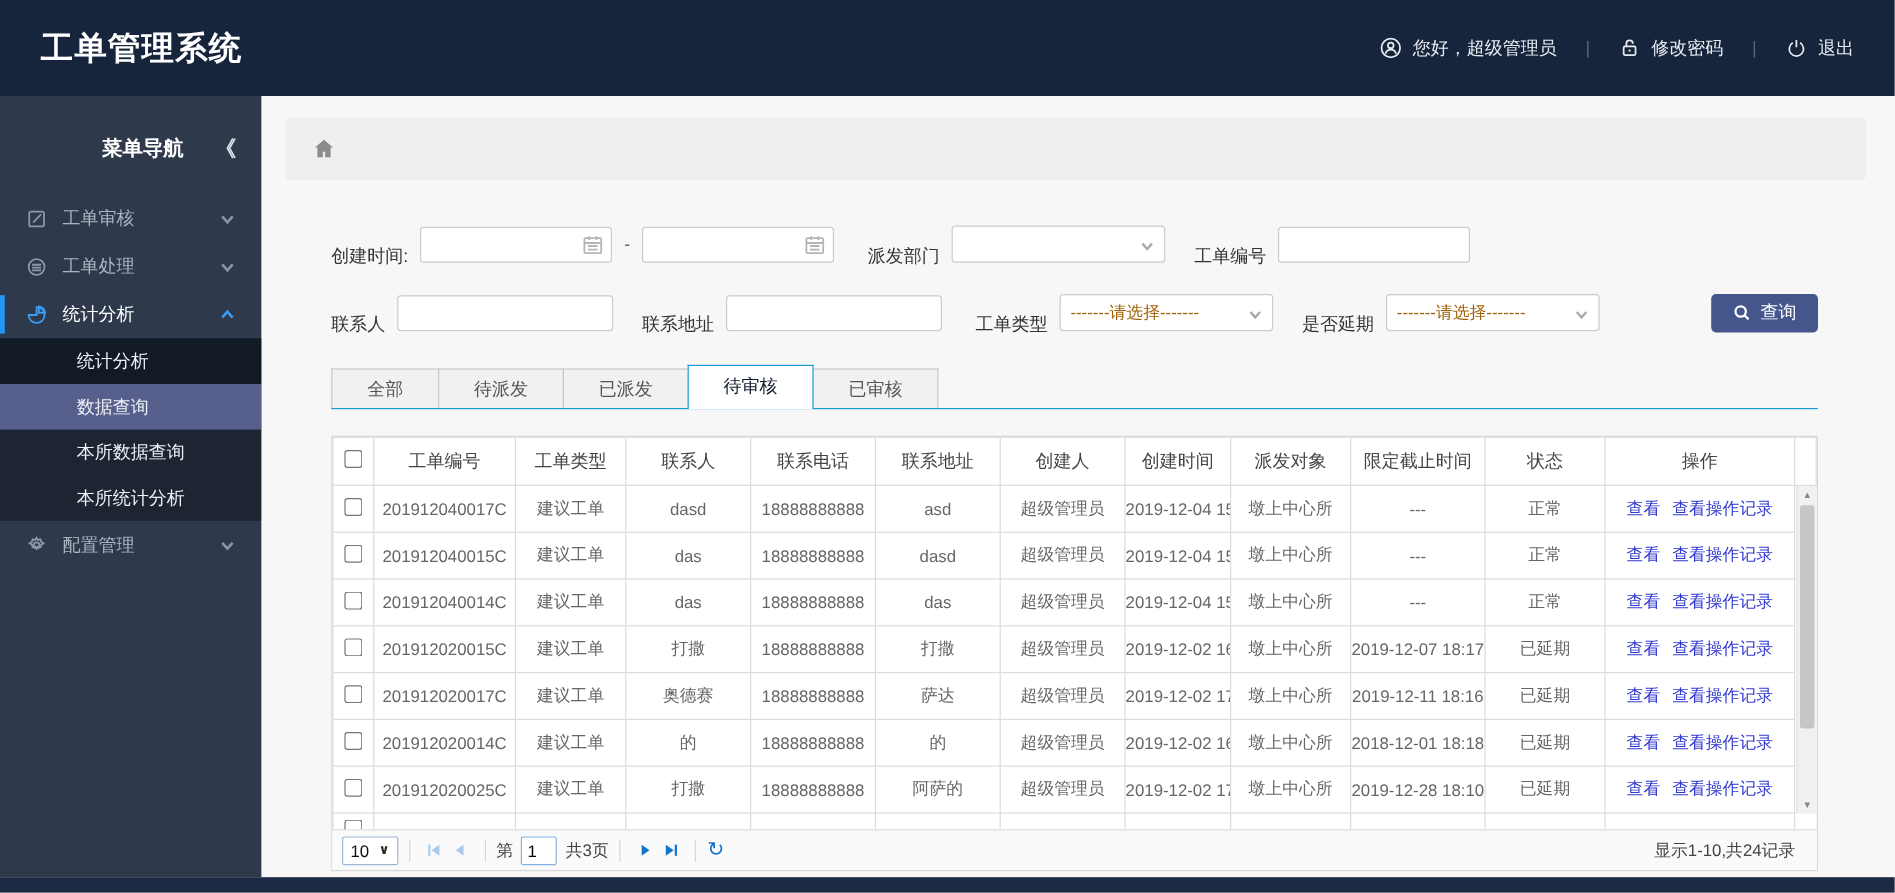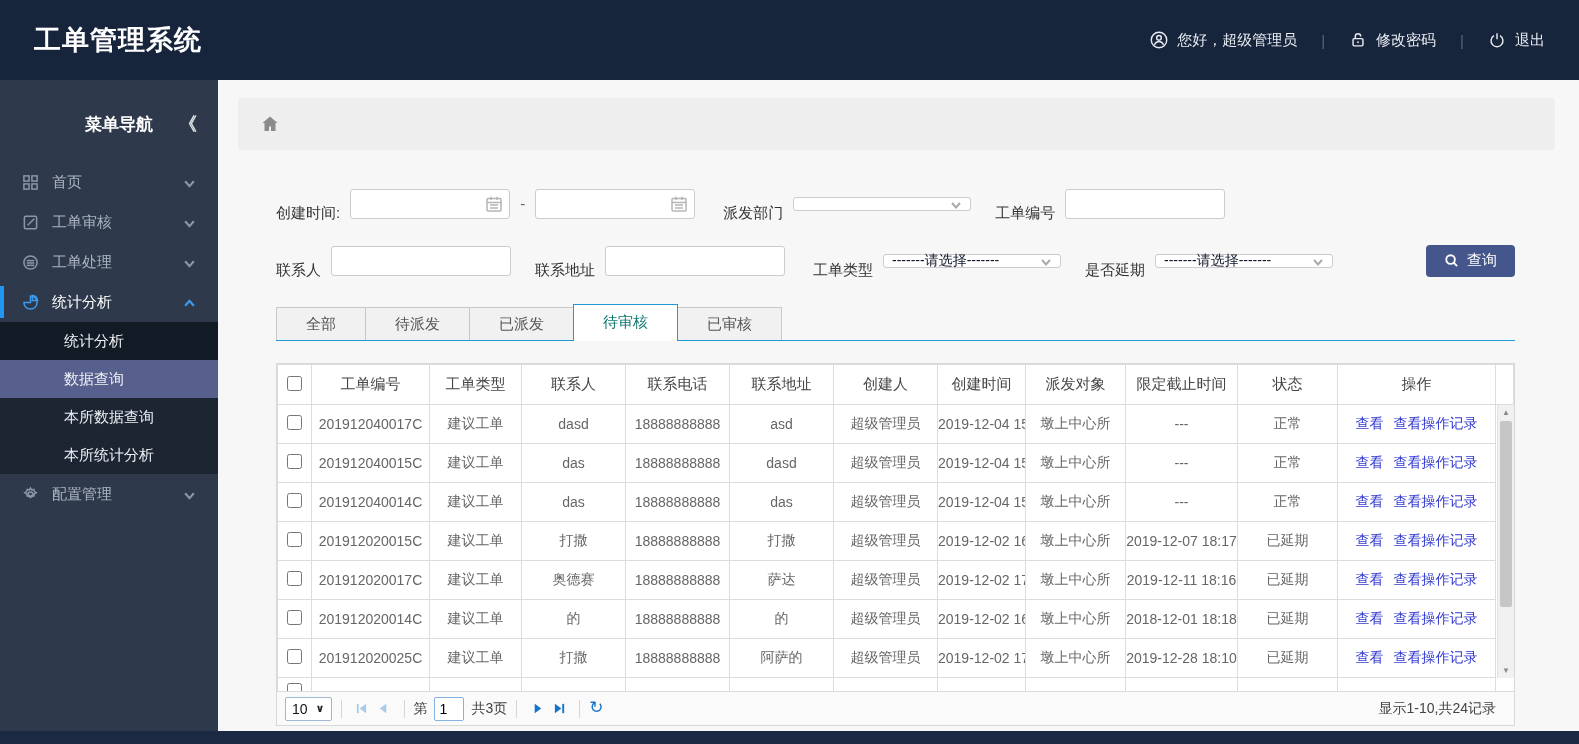--- a/index.html
+++ b/index.html
@@ -15,21 +15,21 @@
   .header-item { display:flex; align-items:center; gap:9px; cursor:pointer; }
   .header-sep { color:#55657f; font-size:15px; padding:0 6px; }
   .hicon { width:18px; height:18px; display:inline-block; }
   .hicon svg { width:100%; height:100%; stroke:#e8ecf2; fill:none; stroke-width:1.6; }
 
   
   .body-wrap { flex:1 1 auto; display:flex; min-height:0; }
 
   
   .sidebar { width:218px; background:#2e3a4c; color:#aab4c2; flex:0 0 auto; overflow:hidden; }
-  .sidebar-head { display:flex; align-items:center; justify-content:flex-end;
+  .sidebar-head { display:flex; align-items:flex-start; justify-content:flex-end;
     padding:32px 24px 26px 0; gap:26px; }
   .sidebar-title { color:#fff; font-weight:bold; font-size:17px; }
   .collapse-icon { color:#dfe4ea; font-size:18px; font-weight:bold; letter-spacing:-3px; cursor:pointer; }
   .menu-item { height:40px; display:flex; align-items:center; padding:0 22px 0 22px;
     font-size:15px; cursor:pointer; position:relative; }
   .menu-item .mi-icon { width:17px; height:17px; margin-right:13px; flex:0 0 auto; }
   .menu-item .mi-icon svg { width:100%; height:100%; stroke:#8b96a8; fill:none; stroke-width:1.6; }
   .menu-item .mi-label { flex:1 1 auto; }
   .menu-item .mi-chevron { width:13px; height:13px; }
   .menu-item .mi-chevron svg { width:100%; height:100%; stroke:#8b96a8; fill:none; stroke-width:2; }
@@ -55,37 +55,37 @@
   
   .filter-row { display:flex; align-items:center; margin-bottom:18px; font-size:15px; color:#333; }
   .f-label { margin-right:10px; white-space:nowrap;margin-top:20px; }
   .f-input { height:30px; border:1px solid #ccc; border-radius:3px; background:#fff;
     font-size:14px; padding:0 8px; color:#333; outline:none; }
   .date-box { position:relative; display:inline-flex; align-items:center; }
   .date-box .f-input { width:160px; padding-right:34px; }
   .cal-icon { position:absolute; right:7px; width:18px; height:18px; pointer-events:none; }
   .cal-icon svg { width:100%; height:100%; stroke:#b5b5b5; fill:none; stroke-width:1.5; }
   .dash-sep { margin:0 10px; color:#666; }
-  .sel-box { height:14px; border:1px solid #ccc; border-radius:3px; background:#fff;
+  .sel-box { height:31px; border:1px solid #ccc; border-radius:3px; background:#fff;
     display:inline-flex; align-items:center; justify-content:space-between;
-    padding:0 8px; font-size:14px; color:#0f172a; cursor:pointer; }
+    padding:0 8px; font-size:14px; color:#a16207; cursor:pointer; }
   .sel-box .sel-chevron { width:12px; height:12px; margin-left:6px; }
   .sel-box .sel-chevron svg { width:100%; height:100%; stroke:#aaa; fill:none; stroke-width:2; }
   .gap24 { width:24px; } .gap28 { width:28px; }
   .search-btn { margin-left:auto; background:#44568c; color:#fff; border:none; border-radius:4px;
     height:32px; padding:0 18px; font-size:15px; display:inline-flex; align-items:center;
     gap:8px; cursor:pointer; }
   .search-btn svg { width:15px; height:15px; stroke:#fff; fill:none; stroke-width:2; }
 
   
   .tabs { display:flex; margin-top:24px; border-bottom:1px solid #1d9ad6; align-items:flex-end; }
   .tab { height:33px; padding:0 29px; display:flex; align-items:center; background:#f1f1f1;
     border:1px solid #c9c9c9; border-bottom:none; font-size:15px; color:#555;
     cursor:pointer; margin-right:-1px; position:relative; }
-  .tab.active { background:#fff; border-color:#1d9ad6; color:#0f766e; height:36px; z-index:2;font-family:Liberation Mono, monospace; }
+  .tab.active { background:#fff; border-color:#1d9ad6; color:#0f172a; height:36px; z-index:2;font-family:Liberation Mono, monospace; }
   .tab.active::after { content:""; position:absolute; left:0; right:0; bottom:-1px; height:1px; background:#fff; }
 
   
   .table-wrap { margin-top:22px; position:relative; background:#fff; border:1px solid #d8d8d8; }
   table.grid { width:100%; border-collapse:collapse; table-layout:fixed; }
   table.grid th, table.grid td { border:1px solid #ddd; text-align:center; overflow:hidden;
     white-space:nowrap; font-weight:normal; }
   table.grid th { height:40px; font-size:15px; color:#444; background:#fff; }
   table.grid td { height:39px; font-size:14px; color:#666; }
   table.grid tr.partial td { height:13px; border-bottom:none; }
@@ -164,34 +164,20 @@
 </div>
 
 <div class="body-wrap">
 
   <div class="sidebar">
     <div class="sidebar-head">
       <span class="sidebar-title">菜单导航</span>
       <span class="collapse-icon">《</span>
     </div>
 
-    <div class="menu-item">
-      <span class="mi-icon">
-        <svg viewBox="0 0 18 18">
-            <rect x="2" y="2" width="5.5" height="5.5"></rect>
-            <rect x="10.5" y="2" width="5.5" height="5.5"></rect>
-            <rect x="2" y="10.5" width="5.5" height="5.5"></rect>
-            <rect x="10.5" y="10.5" width="5.5" height="5.5"></rect>
-          </svg>
-      </span>
-      <span class="mi-label">首页</span>
-      <span class="mi-chevron"><svg viewBox="0 0 12 12">
-            <polyline points="2,4 6,8.5 10,4"></polyline>
-          </svg></span>
-    </div>
 
 
     <div class="menu-item">
       <span class="mi-icon">
         <svg viewBox="0 0 18 18">
             <rect x="2.5" y="2.5" width="13" height="13" rx="1.5"></rect>
             <line x1="6" y1="12" x2="13" y2="5"></line>
           </svg>
       </span>
       <span class="mi-label">工单审核</span>

